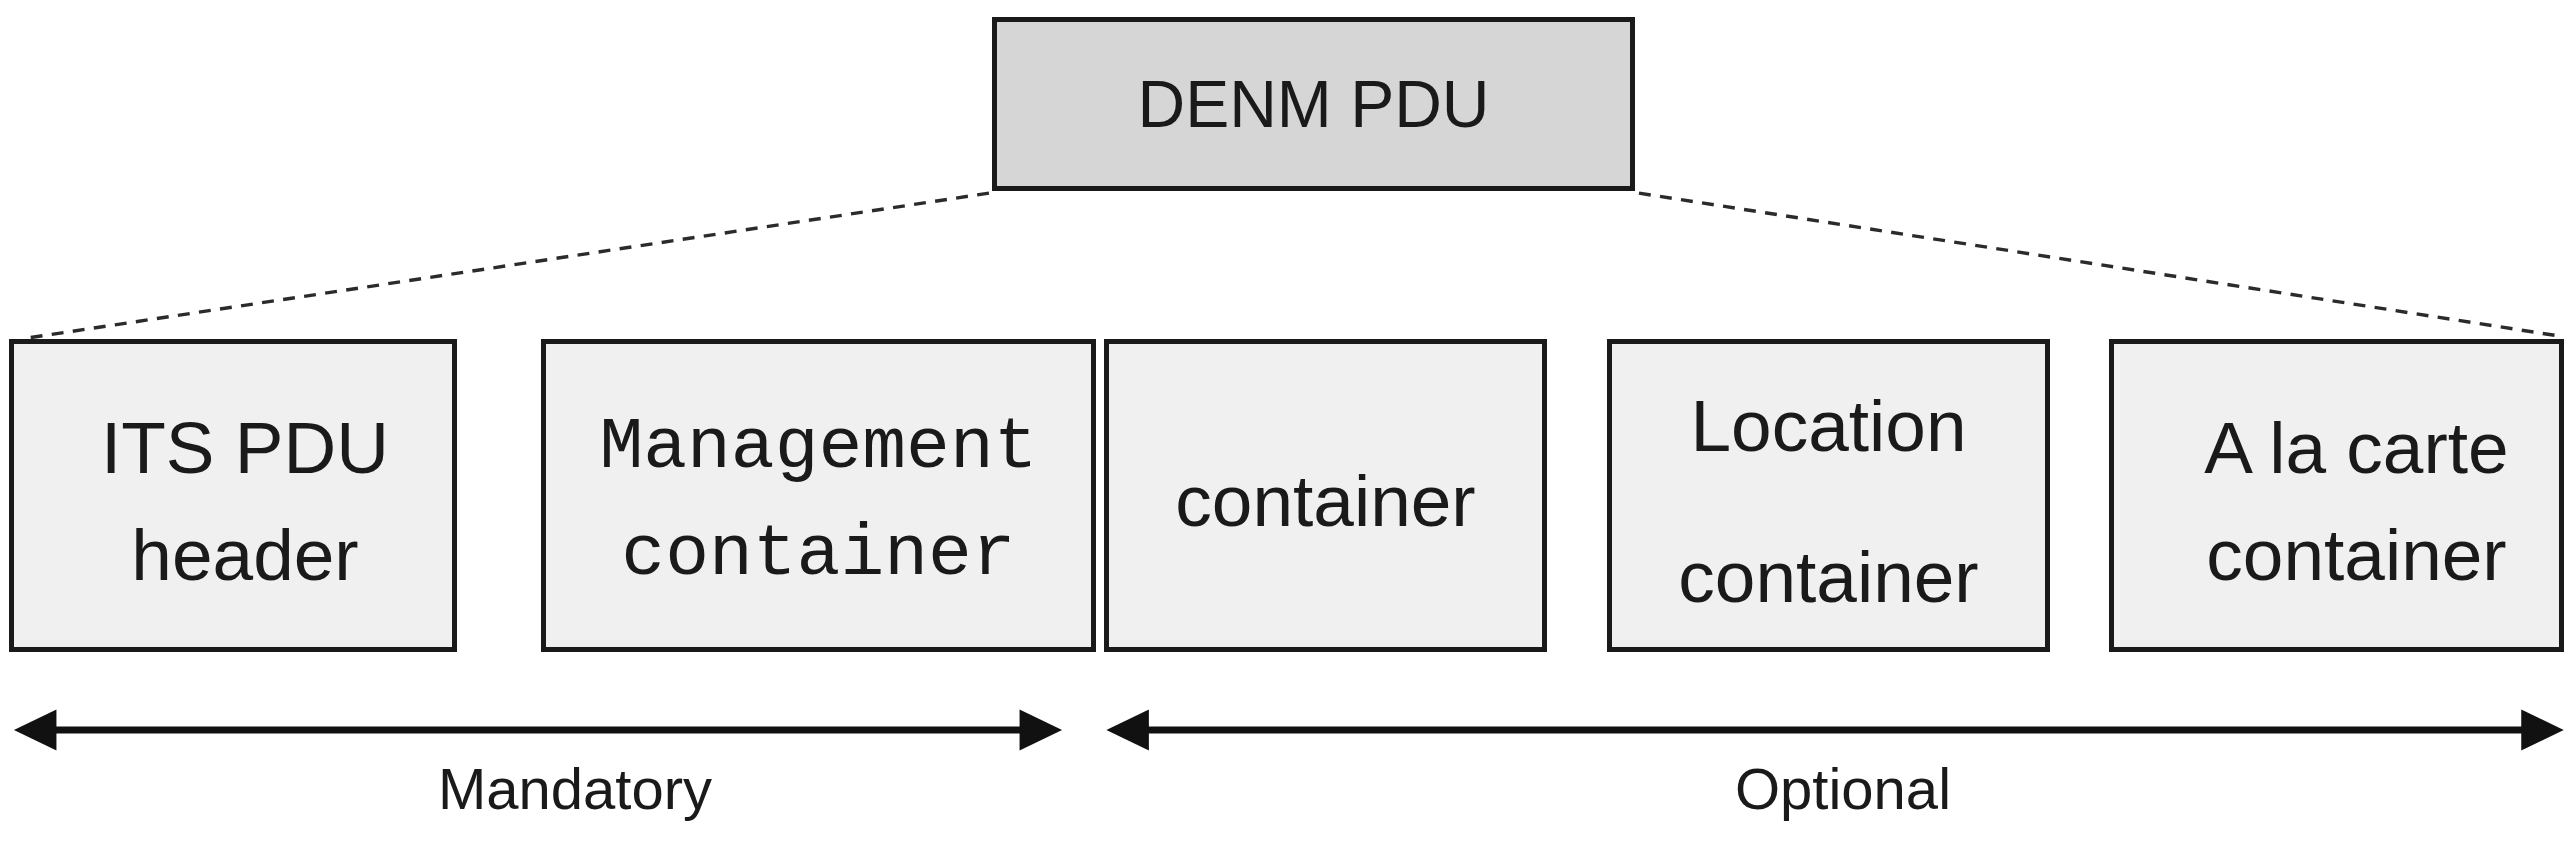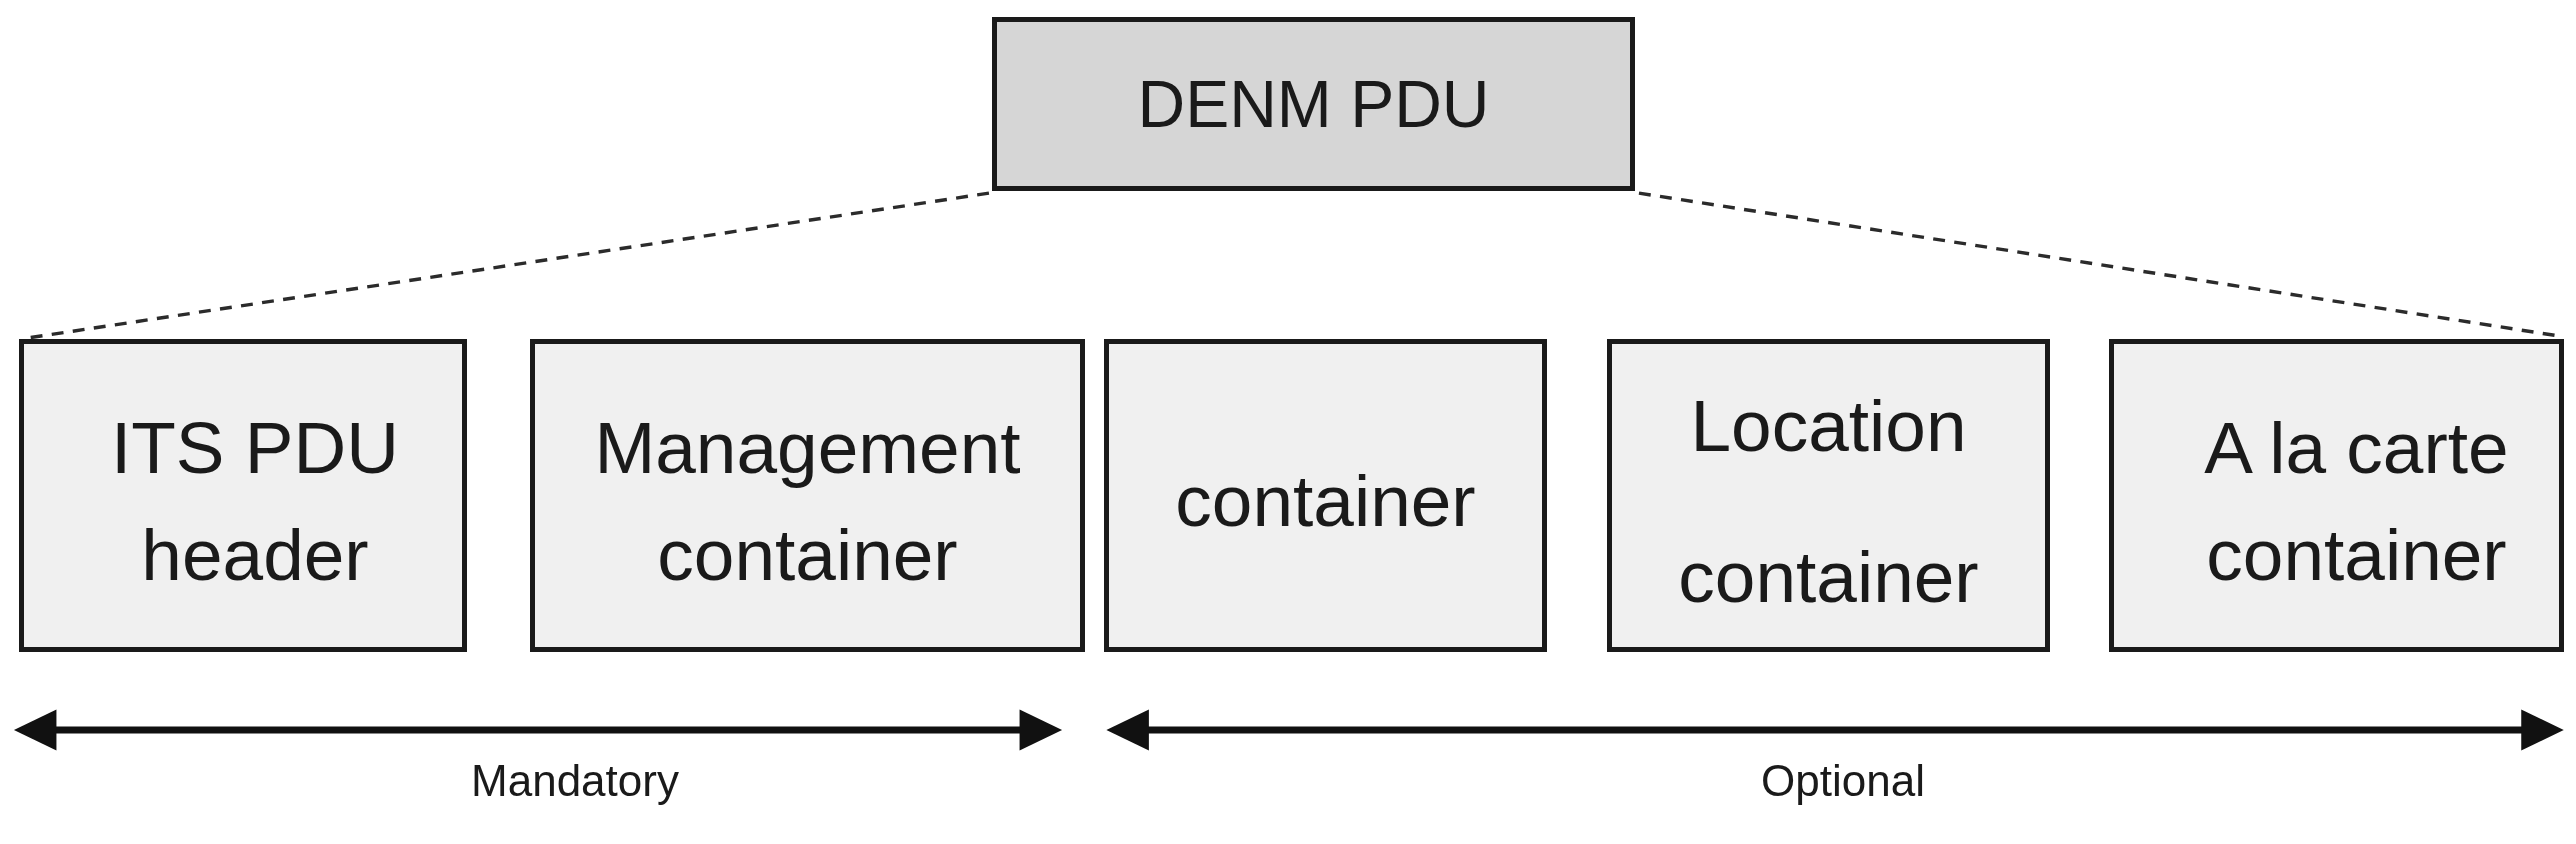--- a/index.html
+++ b/index.html
@@ -45,42 +45,42 @@
     width: 643px; height: 174px;
     background: var(--root_box_fill);
     font-size: 66px;
   }
   .node-child {
     top: 339px; height: 313px;
     background: var(--child_box_fill);
     font-size: 73px;
     padding-top: 12px;
   }
-  .node-child-1 { left: 19px;   width: 448px; padding-left: 24px; }
-  .node-child-2 { left: 530px;  width: 555px; }
+  .node-child-1 { left: 9px;   width: 448px; padding-left: 24px; }
+  .node-child-2 { left: 541px;  width: 555px; font-family: Liberation Mono, monospace; }
   .node-child-3 { left: 1104px; width: 443px; }
   .node-child-4 { left: 1607px; width: 443px; gap: 44px; }
   .node-child-5 { left: 2109px; width: 455px; padding-left: 40px; }
   .node span { display: block; }
   .dashed-edge {
     stroke: var(--connector);
     stroke-width: 4;
     stroke-dasharray: 14 11;
     fill: none;
   }
   .range-line {
     stroke: var(--arrow);
     stroke-width: 8;
     fill: none;
   }
   .range-head { fill: var(--arrow); stroke: none; }
   .range-label {
     position: absolute;
     top: 757px;
-    font-size: 44px;
+    font-size: 58px;
     line-height: 1.1;
     text-align: center;
     white-space: nowrap;
     transform: translateX(-50%);
   }
   .range-label-mandatory { left: 575px; }
   .range-label-optional  { left: 1843px; }
 </style>
 </head>
 <body>

